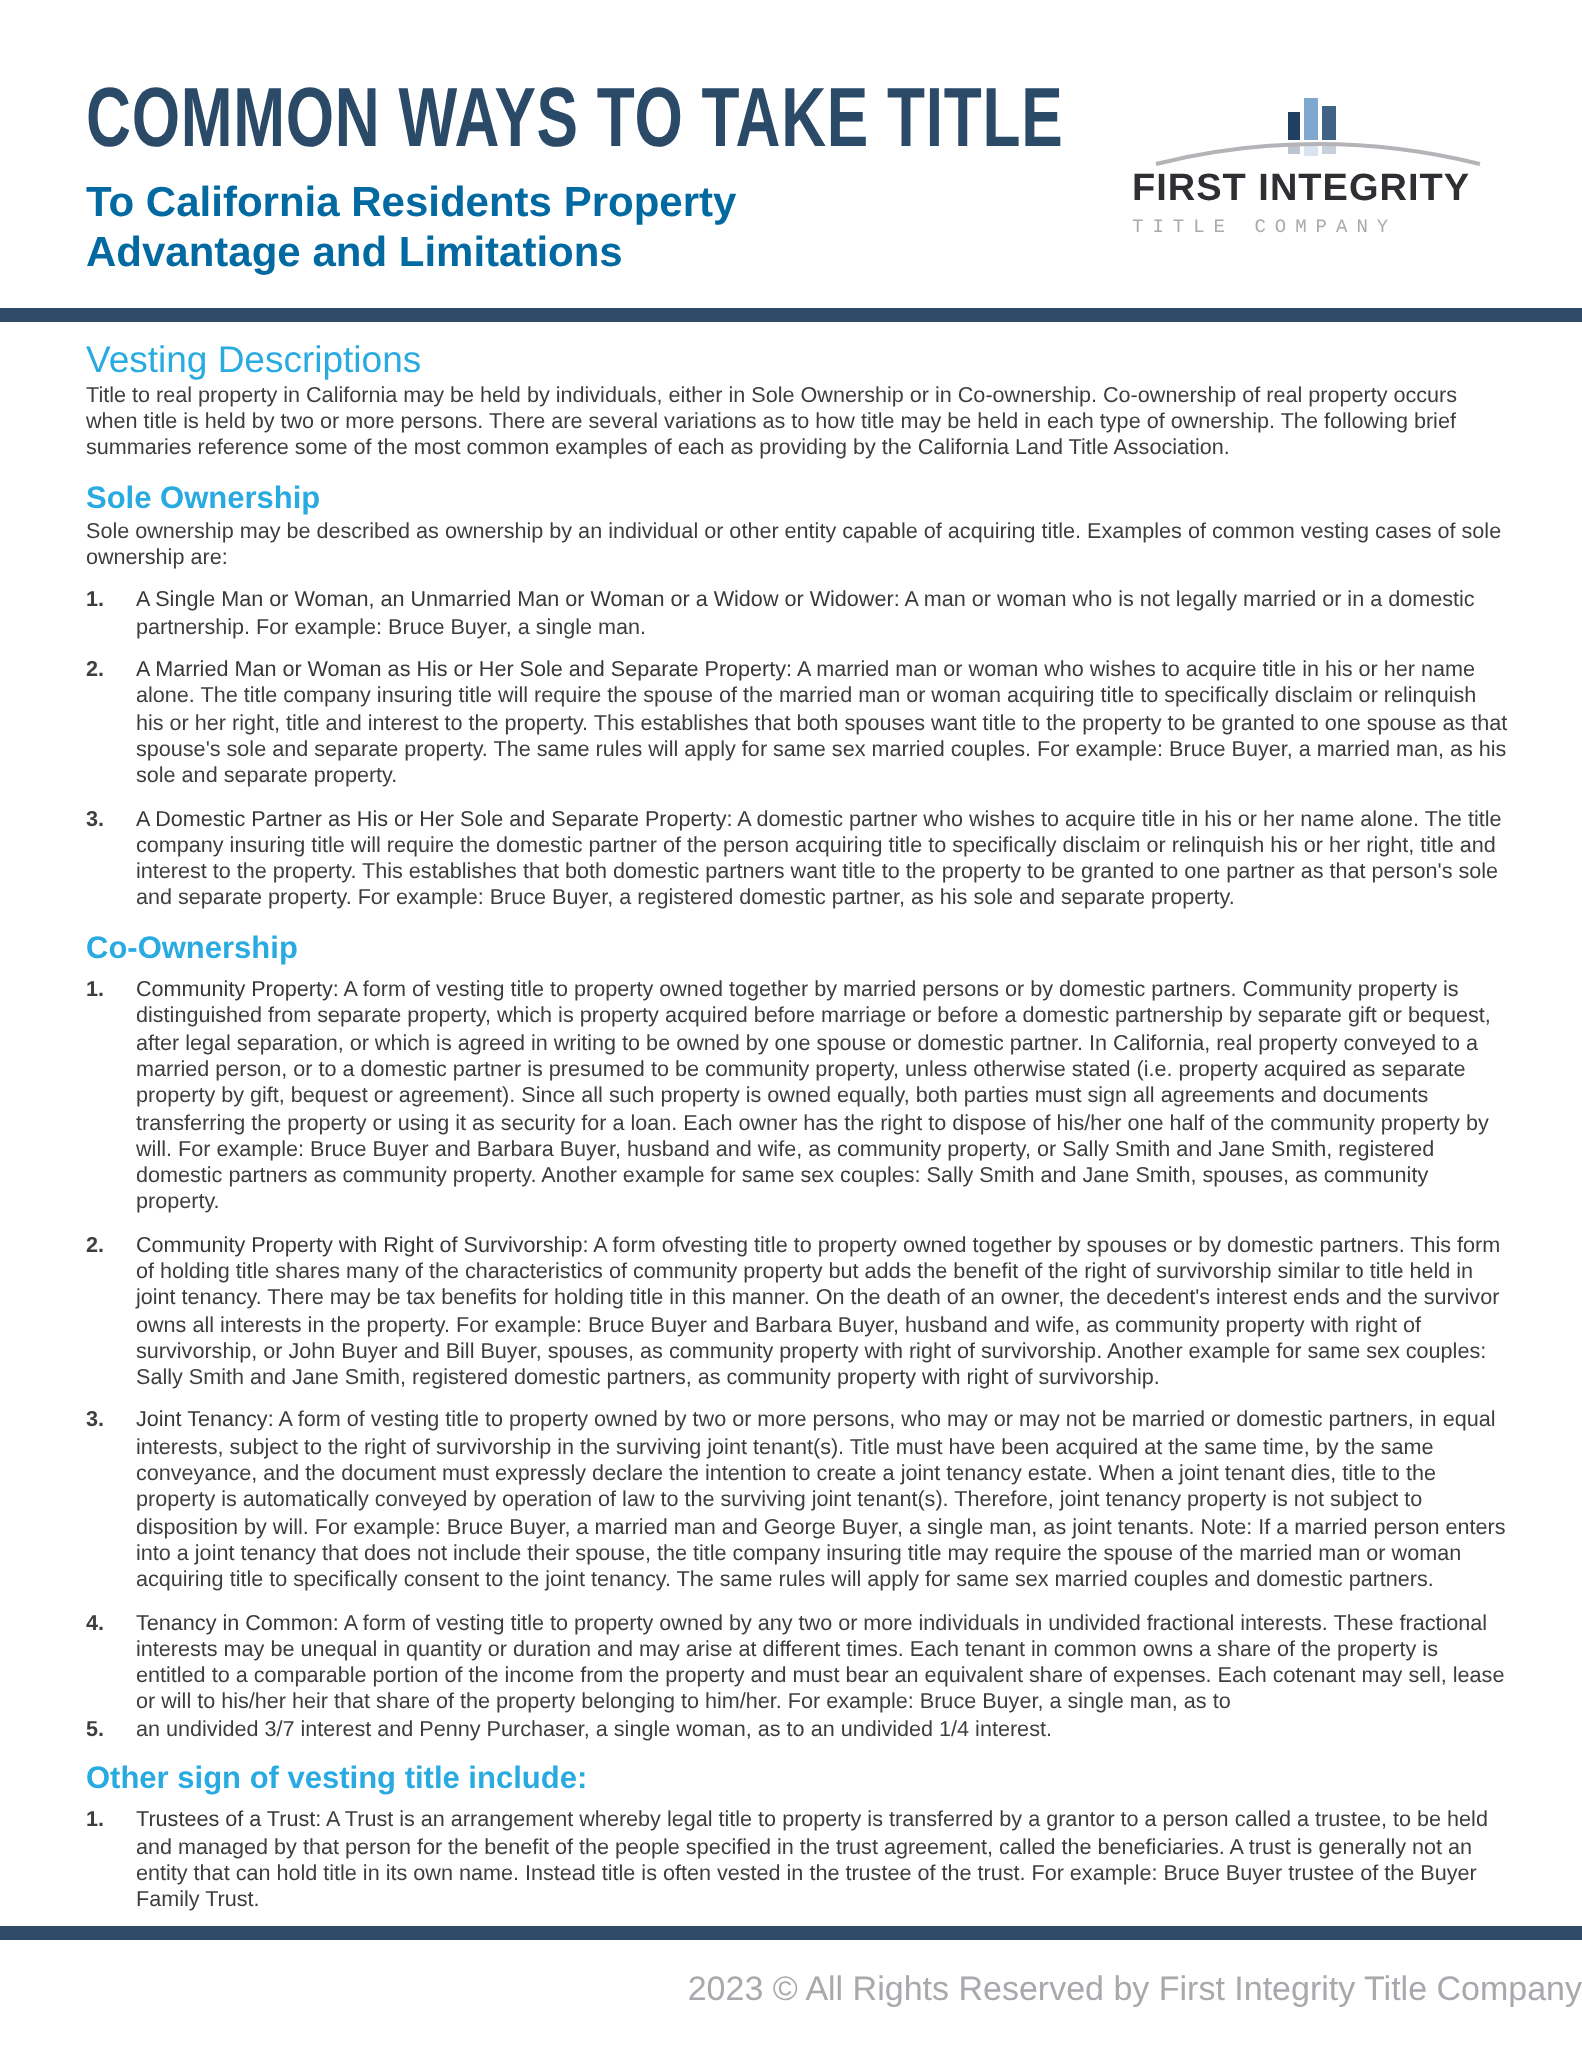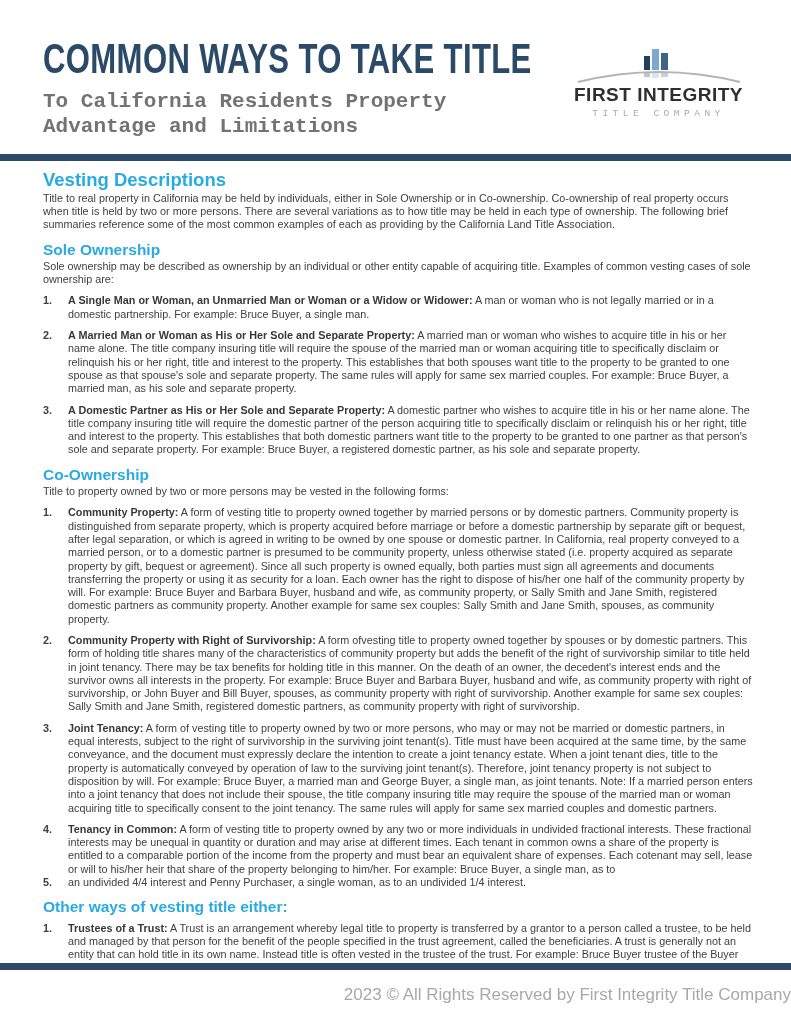--- a/index.html
+++ b/index.html
@@ -11,44 +11,44 @@
   
   .header { display:flex; justify-content:space-between; align-items:flex-start;
             padding:38px 40px 0 43px; }
   .title-block { flex:1; min-width:0; }
   .doc-title {
     font-size:42px; font-weight:bold; color:#2b4a68; line-height:1;
     white-space:nowrap; transform:scaleX(0.74); transform-origin:left center;
     letter-spacing:0.5px;
   }
   .doc-subtitle {
-    font-family:Liberation Mono, monospace; font-weight:bold;
-    color:#737373; font-size:21px; line-height:1.2; margin-top:9px;
+    font-family:Liberation Sans, sans-serif; font-weight:bold;
+    color:#0369a1; font-size:21px; line-height:1.2; margin-top:9px;
   }
-  .logo { width:185px; flex:none; text-align:center; margin-top:6px; }
+  .logo { width:185px; flex:none; text-align:left; margin-top:6px; }
   .logo-icon { display:block; margin:0 auto; }
   .logo-name { font-size:19px; font-weight:bold; color:#2e2e33; letter-spacing:0.5px;
                white-space:nowrap; margin-top:-2px; }
   .logo-tag { font-size:9.5px; color:#a9a9af; letter-spacing:4.5px; margin-top:2px;
               white-space:nowrap;font-family:Liberation Mono, monospace; }
   
   .bar { height:7px; background:#2e4a66; width:100%; }
   .top-bar { margin-top:15px; }
   
   .content { padding:9px 37px 0 43px; color:#3e3e3e;
              font-size:10.8px; line-height:13.3px; }
-  .section-heading { color:#29abe2; font-size:18.5px; font-weight:bold;
+  .section-heading { color:#29abe2; font-size:18.5px; font-weight:normal;
                      margin:3px 0 5px 0; }
   .sub-heading { color:#29abe2; font-size:15.5px; font-weight:bold; 
                  margin:11px 0 4px 0; }
   .para { margin:0 0 2px 0; }
   .item { display:flex; margin-top:8px; }
   .item-num { width:25px; flex:none; font-weight:bold; }
   .item-body { flex:1; min-width:0; }
-  .item-body b { font-weight:bold; color:#383838; }
+  .item-body b { font-weight:normal; color:#383838; }
   
   .footer { position:absolute; left:0; right:0; bottom:0; background:#ffffff; }
   .footer-text { text-align:right; color:#a8a8ad; font-size:17px;
                  padding:15px 0 19px 0; }
 </style>
 </head>
 <body>
 
 <div class="page">
 
@@ -92,44 +92,43 @@
     <div class="item">
       <span class="item-num">2.</span>
       <span class="item-body"><b>A Married Man or Woman as His or Her Sole and Separate Property:</b><span> A married man or woman who wishes to acquire title in his or her name alone. The title company insuring title will require the spouse of the married man or woman acquiring title to specifically disclaim or relinquish his or her right, title and interest to the property. This establishes that both spouses want title to the property to be granted to one spouse as that spouse's sole and separate property. The same rules will apply for same sex married couples. For example: Bruce Buyer, a married man, as his sole and separate property.</span></span>
     </div>
     <div class="item">
       <span class="item-num">3.</span>
       <span class="item-body"><b>A Domestic Partner as His or Her Sole and Separate Property:</b><span> A domestic partner who wishes to acquire title in his or her name alone. The title company insuring title will require the domestic partner of the person acquiring title to specifically disclaim or relinquish his or her right, title and interest to the property. This establishes that both domestic partners want title to the property to be granted to one partner as that person's sole and separate property. For example: Bruce Buyer, a registered domestic partner, as his sole and separate property.</span></span>
     </div>
 
     <div class="sub-heading">Co-Ownership</div>
-    <p class="para">Title to property owned by two or more persons may be vested in the following forms:</p>
 
     <div class="item">
       <span class="item-num">1.</span>
       <span class="item-body"><b>Community Property:</b><span> A form of vesting title to property owned together by married persons or by domestic partners. Community property is distinguished from separate property, which is property acquired before marriage or before a domestic partnership by separate gift or bequest, after legal separation, or which is agreed in writing to be owned by one spouse or domestic partner. In California, real property conveyed to a married person, or to a domestic partner is presumed to be community property, unless otherwise stated (i.e. property acquired as separate property by gift, bequest or agreement). Since all such property is owned equally, both parties must sign all agreements and documents transferring the property or using it as security for a loan. Each owner has the right to dispose of his/her one half of the community property by will. For example: Bruce Buyer and Barbara Buyer, husband and wife, as community property, or Sally Smith and Jane Smith, registered domestic partners as community property. Another example for same sex couples: Sally Smith and Jane Smith, spouses, as community property.</span></span>
     </div>
     <div class="item">
       <span class="item-num">2.</span>
       <span class="item-body"><b>Community Property with Right of Survivorship:</b><span> A form ofvesting title to property owned together by spouses or by domestic partners. This form of holding title shares many of the characteristics of community property but adds the benefit of the right of survivorship similar to title held in joint tenancy. There may be tax benefits for holding title in this manner. On the death of an owner, the decedent's interest ends and the survivor owns all interests in the property. For example: Bruce Buyer and Barbara Buyer, husband and wife, as community property with right of survivorship, or John Buyer and Bill Buyer, spouses, as community property with right of survivorship. Another example for same sex couples: Sally Smith and Jane Smith, registered domestic partners, as community property with right of survivorship.</span></span>
     </div>
     <div class="item">
       <span class="item-num">3.</span>
       <span class="item-body"><b>Joint Tenancy:</b><span> A form of vesting title to property owned by two or more persons, who may or may not be married or domestic partners, in equal interests, subject to the right of survivorship in the surviving joint tenant(s). Title must have been acquired at the same time, by the same conveyance, and the document must expressly declare the intention to create a joint tenancy estate. When a joint tenant dies, title to the property is automatically conveyed by operation of law to the surviving joint tenant(s). Therefore, joint tenancy property is not subject to disposition by will. For example: Bruce Buyer, a married man and George Buyer, a single man, as joint tenants. Note: If a married person enters into a joint tenancy that does not include their spouse, the title company insuring title may require the spouse of the married man or woman acquiring title to specifically consent to the joint tenancy. The same rules will apply for same sex married couples and domestic partners.</span></span>
     </div>
     <div class="item">
       <span class="item-num">4.</span>
       <span class="item-body"><b>Tenancy in Common:</b><span> A form of vesting title to property owned by any two or more individuals in undivided fractional interests. These fractional interests may be unequal in quantity or duration and may arise at different times. Each tenant in common owns a share of the property is entitled to a comparable portion of the income from the property and must bear an equivalent share of expenses. Each cotenant may sell, lease or will to his/her heir that share of the property belonging to him/her. For example: Bruce Buyer, a single man, as to</span></span>
     </div>
     <div class="item" style="margin-top:0;">
       <span class="item-num">5.</span>
-      <span class="item-body"><span>an undivided 4/4 interest and Penny Purchaser, a single woman, as to an undivided 1/4 interest.</span></span>
+      <span class="item-body"><span>an undivided 3/7 interest and Penny Purchaser, a single woman, as to an undivided 1/4 interest.</span></span>
     </div>
 
-    <div class="sub-heading">Other ways of vesting title either:</div>
+    <div class="sub-heading">Other sign of vesting title include:</div>
 
     <div class="item">
       <span class="item-num">1.</span>
       <span class="item-body"><b>Trustees of a Trust:</b><span> A Trust is an arrangement whereby legal title to property is transferred by a grantor to a person called a trustee, to be held and managed by that person for the benefit of the people specified in the trust agreement, called the beneficiaries. A trust is generally not an entity that can hold title in its own name. Instead title is often vested in the trustee of the trust. For example: Bruce Buyer trustee of the Buyer Family Trust.</span></span>
     </div>
 
   </div>
 
   <div class="footer">
     <div class="bar"></div>

